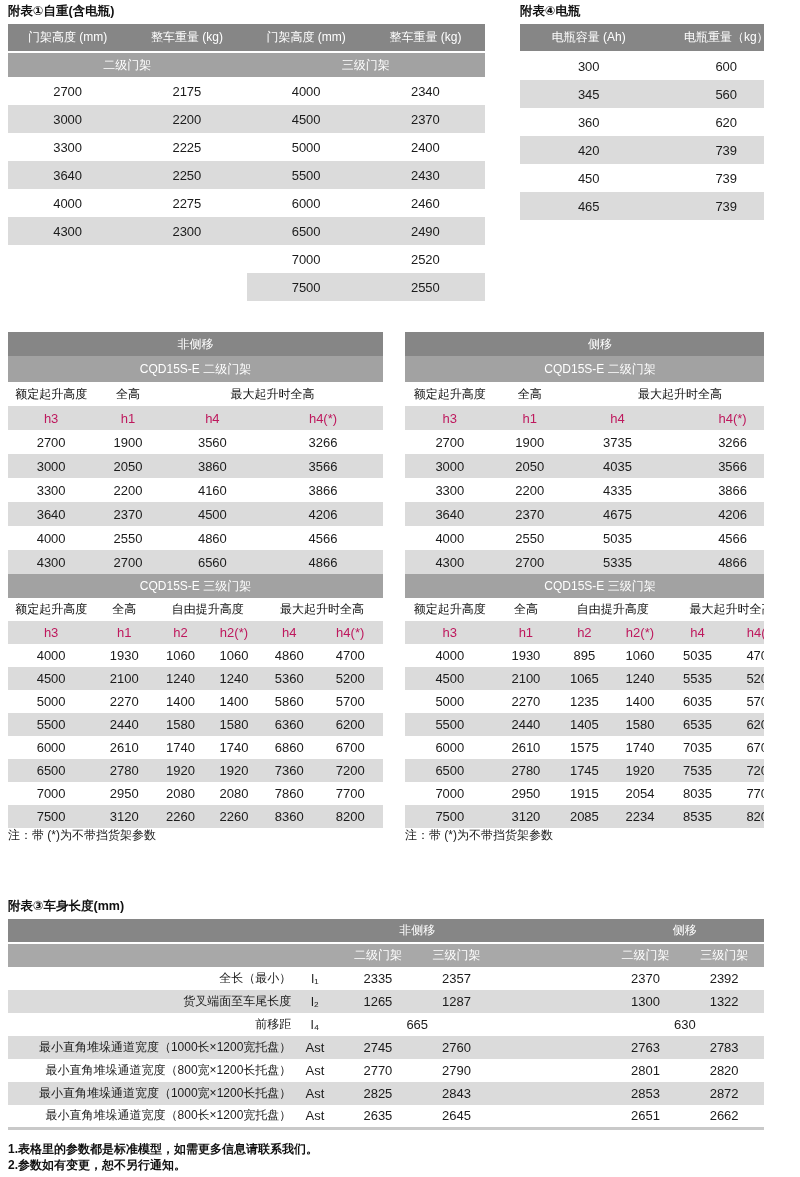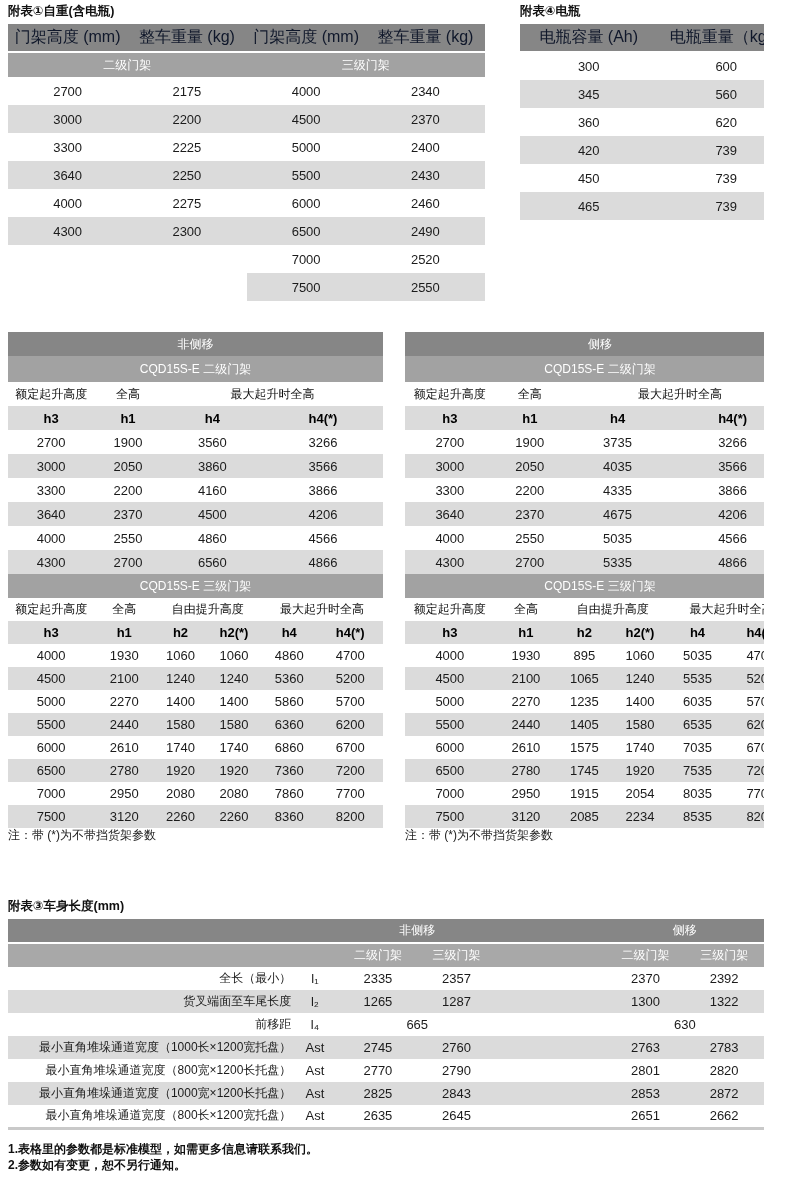--- a/index.html
+++ b/index.html
@@ -21,27 +21,27 @@
   .tbl-title{
     font-size:12.5px;font-weight:bold;color:#111;
     line-height:14px;margin-bottom:6px;white-space:nowrap;
   }
 
   table{border-collapse:collapse;table-layout:fixed;width:100%;}
   th,td{padding:0;margin:0;text-align:center;font-weight:normal;overflow:hidden;white-space:nowrap;}
 
   
   tr.hdr th{
-    background:var(--c-dark);color:#0f172a;font-size:16px;height:28px;
+    background:var(--c-dark);color:#ffffff;font-size:12px;height:28px;
     border-bottom:2px solid #fff;
   }
   tr.band-dark th{background:var(--c-dark);color:#fff;font-size:12px;height:24px;}
   tr.band-med th{background:var(--c-med);color:#fff;font-size:12px;height:26px;}
   tr.grp th{background:#fff;color:#111;font-size:12px;height:24px;}
-  tr.hrow th{background:var(--c-stripe);color:#000000;font-size:13px;font-weight:bold;height:24px;}
+  tr.hrow th{background:var(--c-stripe);color:#be185d;font-size:13px;font-weight:normal;height:24px;}
 
   tbody td{font-size:13px;color:var(--c-text);}
   tbody tr:nth-child(even){background:var(--c-stripe);}
   tbody td.blank{background:#fff;}
 
   
   .sec1{position:absolute;left:8px;top:4px;width:477px;}
   .sec4{position:absolute;left:520px;top:4px;width:275px;}
   .sec2{position:absolute;left:8px;top:332px;width:787px;}
   .sec3{position:absolute;left:8px;top:899px;width:787px;}

